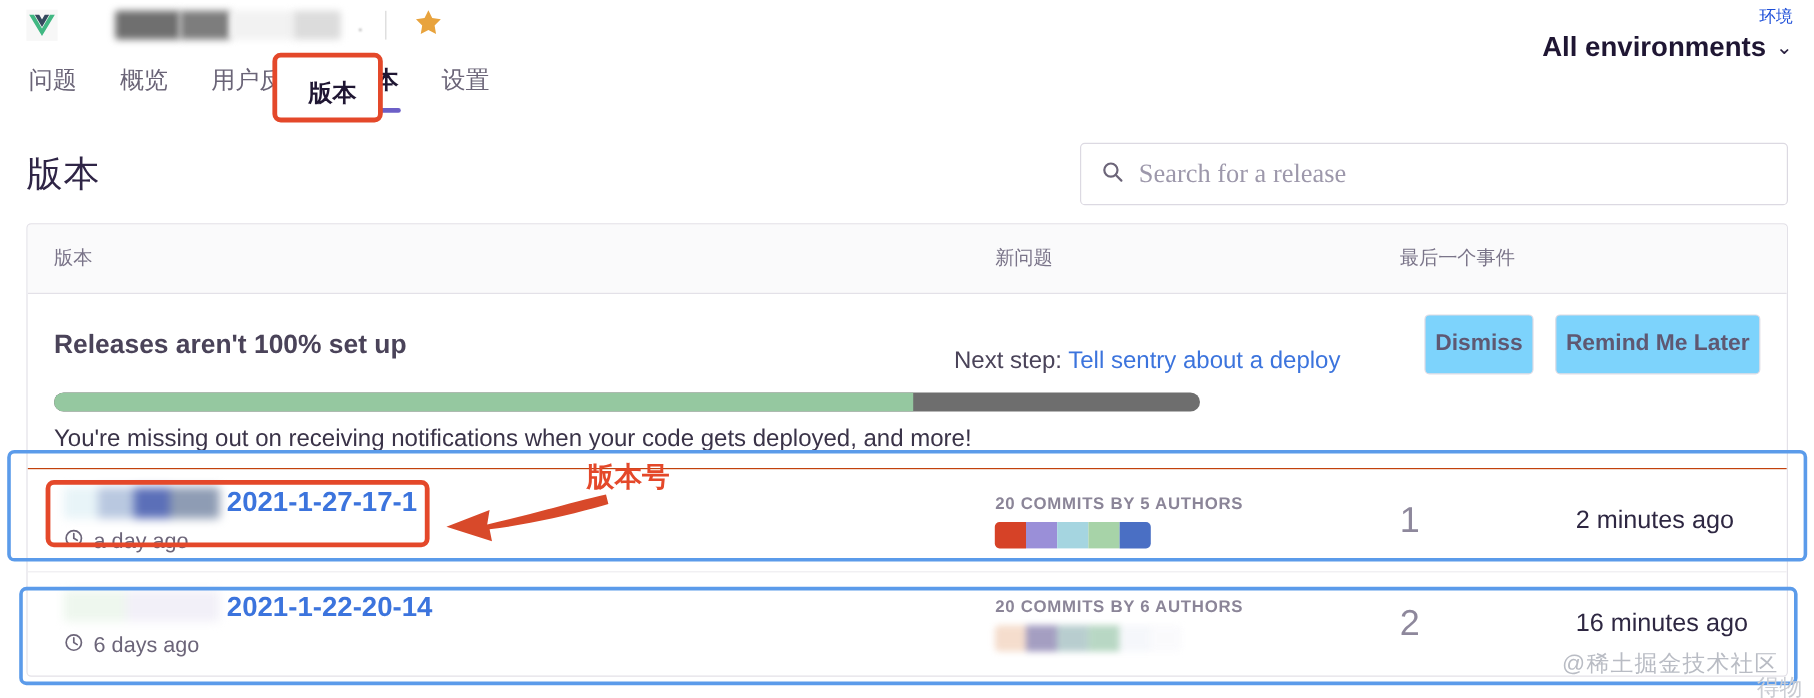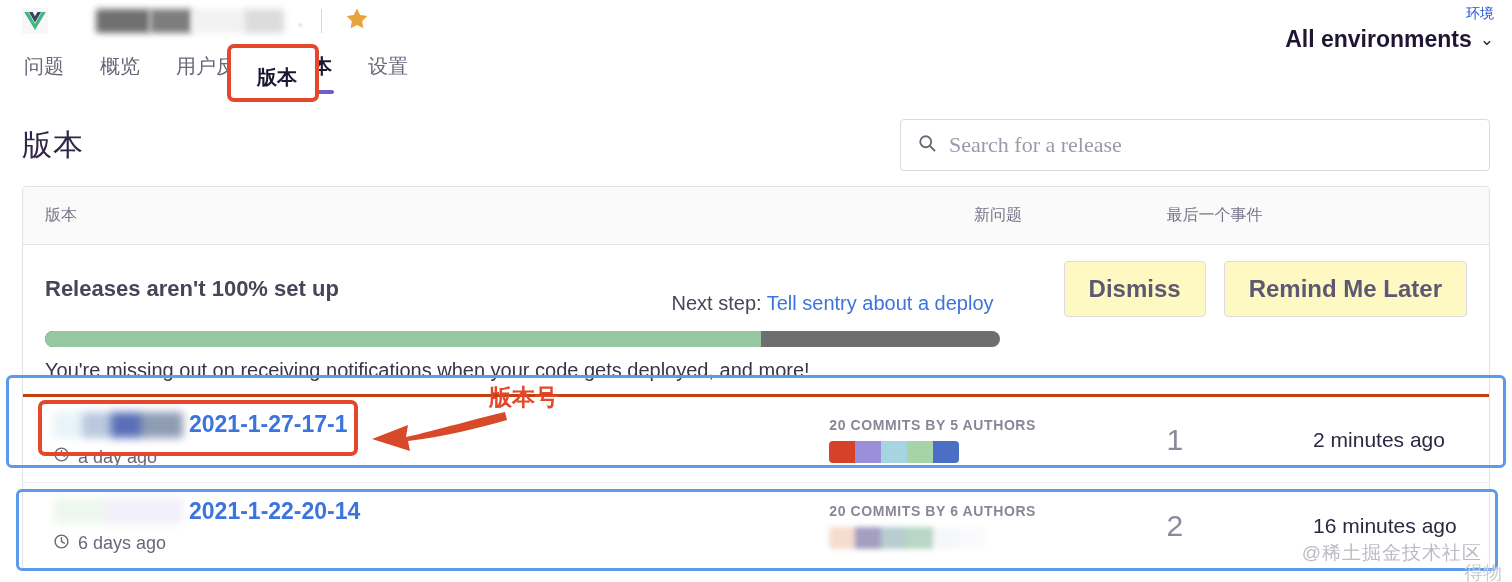--- a/index.html
+++ b/index.html
@@ -73,45 +73,45 @@
   }
   .search-box input::placeholder { color:#9d98ab; }
 
   
   .panel { margin:0 22px; border:1px solid #e3e1e8; border-radius:4px; background:#fff; overflow:hidden; }
   .panel-head {
     display:flex; align-items:center; height:58px; background:#fafafb;
     border-bottom:1px solid #e3e1e8; color:#7a7489; font-size:16px;
   }
   .col-release { width:55%; padding-left:22px; }
-  .col-new     { width:23%;text-align:center; }
+  .col-new     { width:23%; }
   .col-last    { width:22%; }
 
   
-  .banner { padding:16px 22px 12px 22px; border-bottom:3px solid #c2410c; }
+  .banner { padding:16px 22px 12px 22px; border-bottom:1px solid #c2410c; }
   .banner-top { display:flex; align-items:center; }
   .banner-title { font-size:22px; font-weight:700; color:#4a4359; white-space:nowrap; }
   .banner-next { margin-left:auto; font-size:20px; color:#4a4359; white-space:nowrap;margin-top:29px; }
   .banner-next a { color:#3c74dd; text-decoration:none; }
   .banner-btns { display:flex; gap:18px; margin-left:70px; }
   .btn {
-    border:1px solid #dedbe4; border-radius:4px; background:#fef9c3;
-    font-size:24px; font-weight:700; color:#5f5872; padding:13px 24px;
+    border:1px solid #dedbe4; border-radius:4px; background:#7dd3fc;
+    font-size:19px; font-weight:700; color:#5f5872; padding:13px 8px;
     cursor:pointer; white-space:nowrap; font-family:"Liberation Sans", sans-serif;
   }
   .progress {
     height:16px; border-radius:8px; background:#6e6e6e; margin-top:14px;
     width:955px; overflow:hidden;
   }
   .progress-fill { height:100%; background:#95c8a0; border-radius:8px 0 0 8px; }
   .banner-sub { font-size:20px; color:#3a3348; margin-top:12px; white-space:nowrap; }
 
   
   .rel-row { display:flex; align-items:center; height:86px; border-bottom:1px solid #eeedf1; position:relative; }
-  .rel-row:last-child { border-bottom:none;justify-content:center; }
+  .rel-row:last-child { border-bottom:none; }
   .rel-left { width:55%; padding-left:30px; }
   .rel-name { display:flex; align-items:center; gap:0px; font-size:23px; font-weight:700; color:#3c74dd; }
   .rel-name-blur {
     display:inline-block; height:26px; width:130px; border-radius:2px;
     filter: blur(4px); margin-right:6px;
   }
   .rel-sub { display:flex; align-items:center; gap:8px; font-size:18px; color:#6c6579; margin-top:8px; }
   .clock { flex:none; }
 
   .rel-commits { width:23%; }

